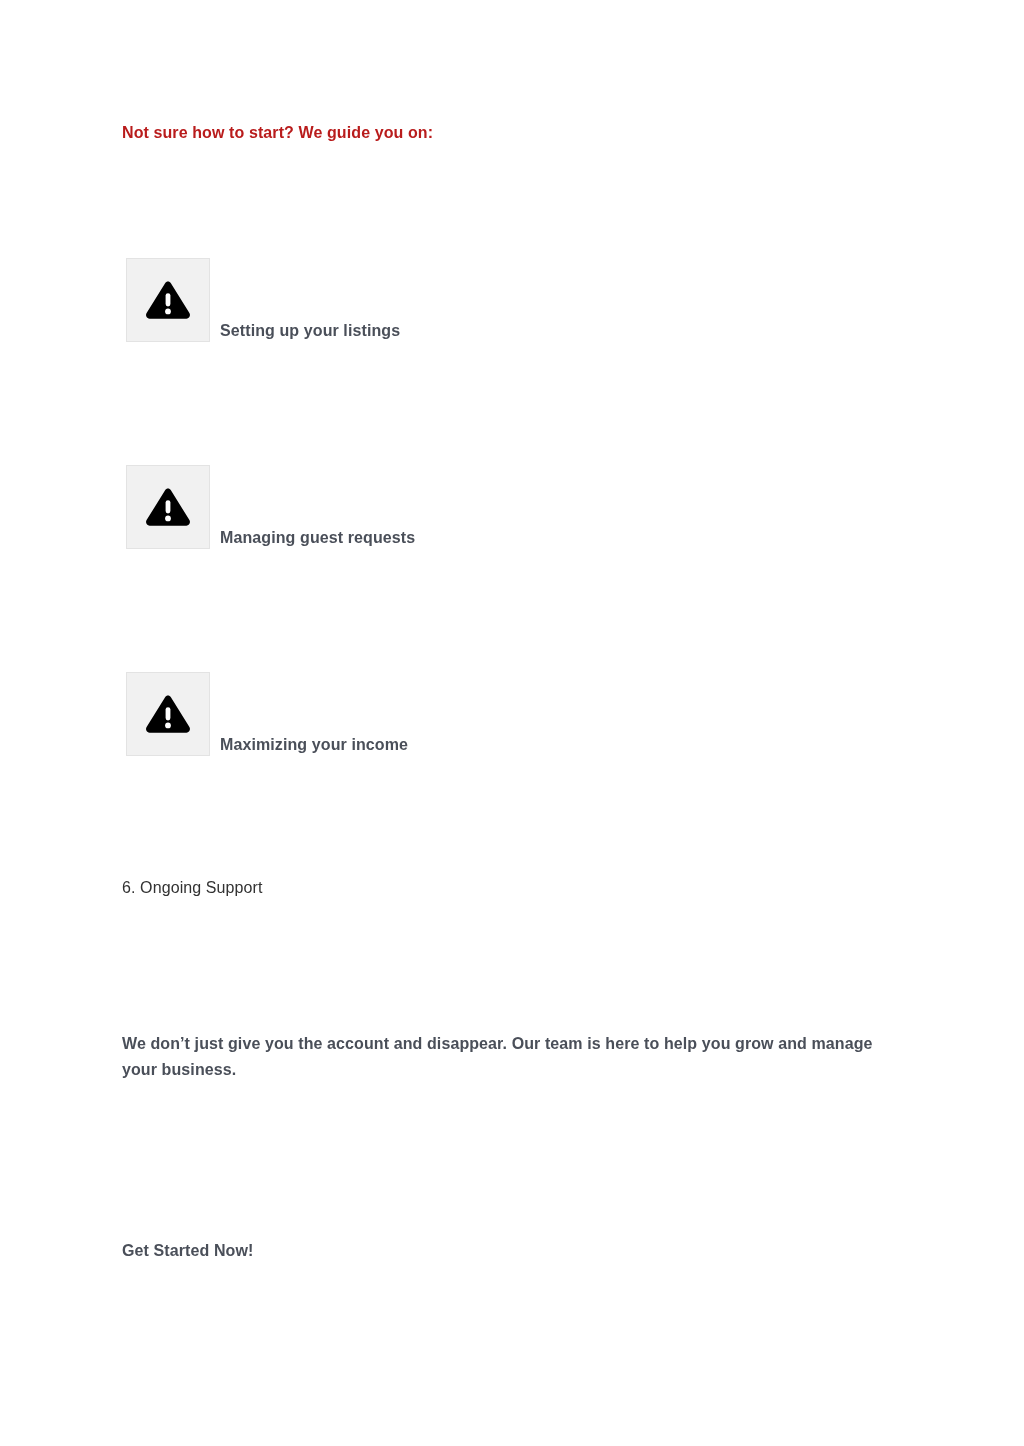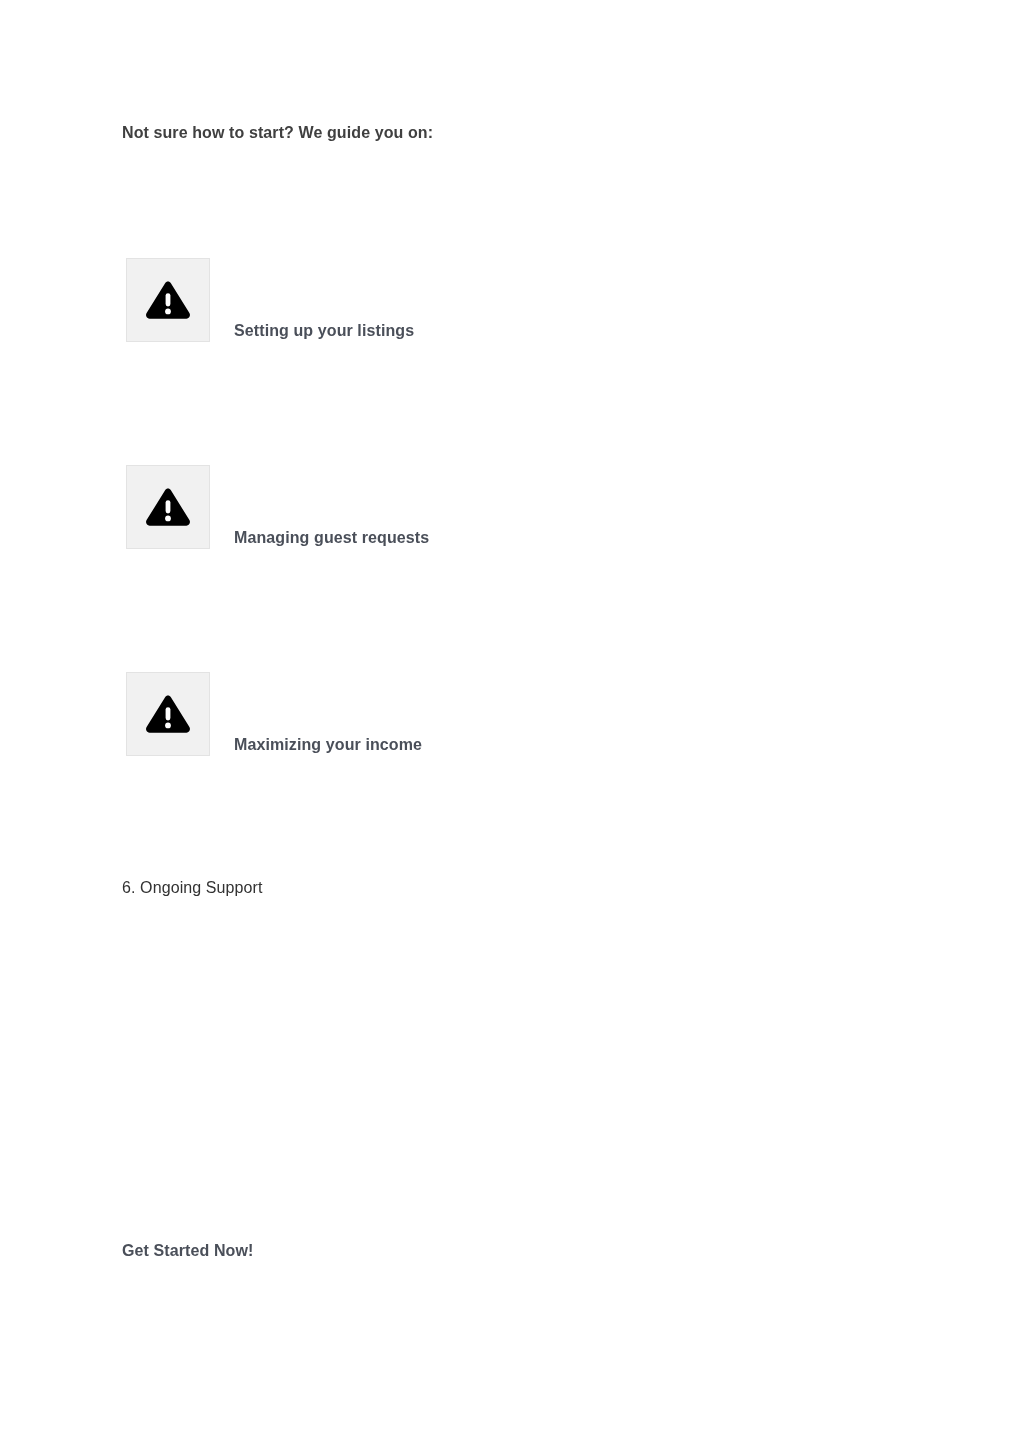--- a/index.html
+++ b/index.html
@@ -23,21 +23,21 @@
     overflow: hidden;
   }
 
   
   .intro-heading {
     position: absolute;
     left: 122px;
     top: 124px;
     font-size: 16px;
     font-weight: bold;
-    color: #404040;
+    color: #b91c1c;
     letter-spacing: 0.1px;
     white-space: nowrap;
   }
 
   
   .guide-row {
     position: absolute;
     left: 126px;
     width: 700px;
     height: 90px;
@@ -60,21 +60,21 @@
     justify-content: center;
   }
   .img-placeholder svg {
     display: block;
     width: 46px;
     height: 40px;
   }
 
   .guide-label {
     position: absolute;
-    left: 108px;
+    left: 94px;
     top: 64px;
     font-size: 16px;
     font-weight: bold;
     color: #4a4f59;
     letter-spacing: 0.1px;
     white-space: nowrap;
   }
 
   
   .section-heading {
@@ -154,16 +154,17 @@
           <rect x="20.6" y="13.2" width="4.8" height="13.2" rx="2.4" fill="#ffffff"></rect>
           <circle cx="23" cy="31.4" r="2.9" fill="#ffffff"></circle>
         </svg>
       </span>
     </div>
     <div class="guide-label">Managing guest requests</div>
   </div>
 
   <div class="section-heading">6. Ongoing Support</div>
 
+  <div class="body-paragraph">We don’t just give you the account and disappear. Our team is here to help you grow and manage your business.</div>
 
   <div class="closing-line">Get Started Now!</div>
 
 </div>
 
 </body></html>

